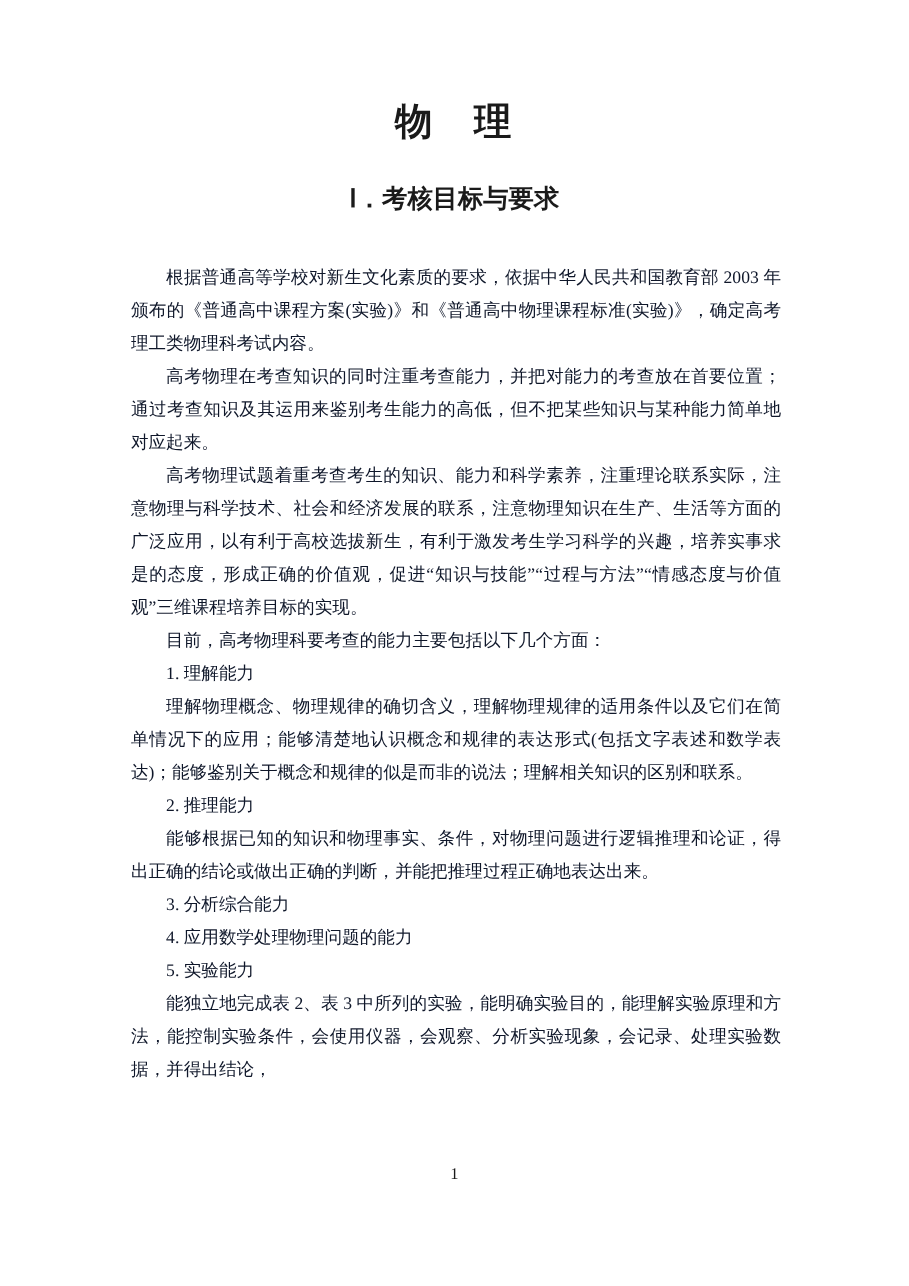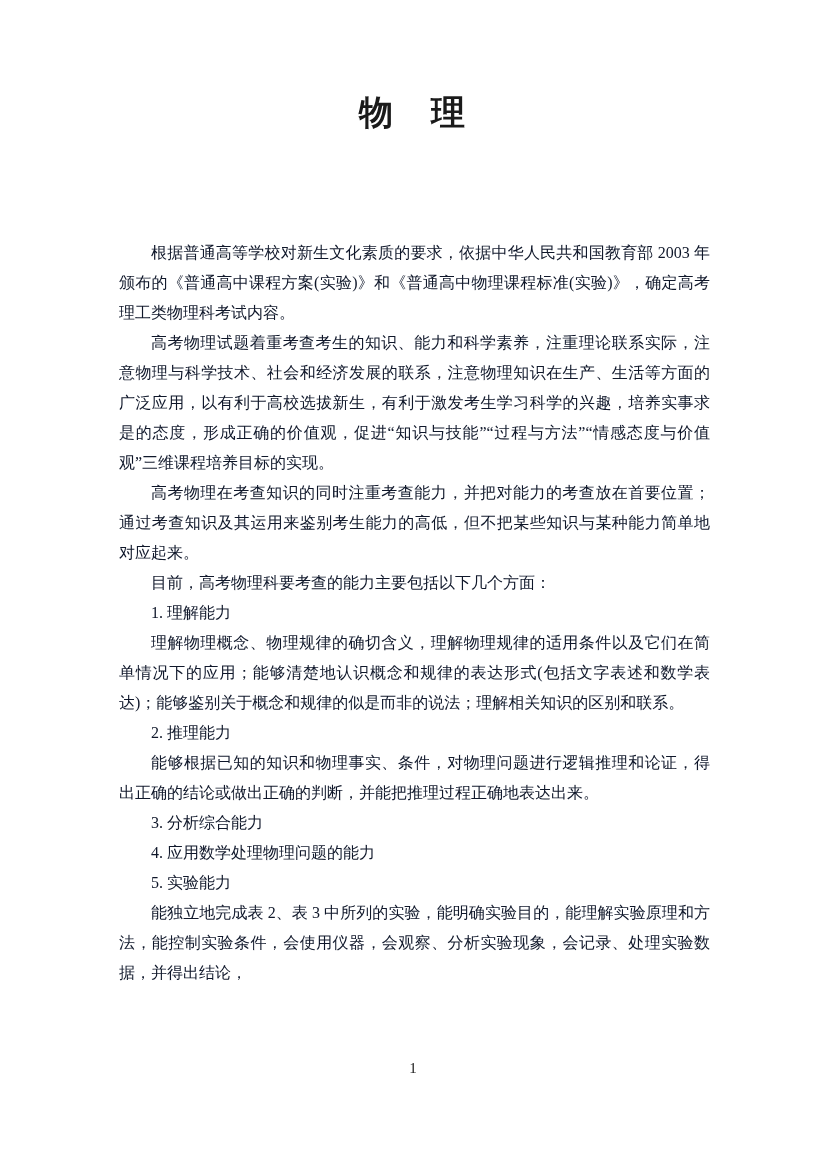--- a/index.html
+++ b/index.html
@@ -15,21 +15,21 @@
     color: #1a1a1a;
     overflow: hidden;
   }
   .doc-title {
     position: absolute;
     top: 88px;
     left: 0;
     width: 100%;
     margin: 0;
     text-align: center;
-    font-family: Liberation Sans, sans-serif;
+    font-family: Liberation Serif, serif;
     font-weight: 700;
     font-size: 34px;
     line-height: 48px;
     letter-spacing: 2px;
     color: #1a1a1a;
   }
   .section-heading {
     position: absolute;
     top: 163px;
     left: 0;
@@ -73,25 +73,26 @@
     color: #1a1a1a;
   }
 </style>
 </head>
 <body>
 
 <div class="page">
 
   <h1 class="doc-title">物　理</h1>
 
+  <h2 class="section-heading">Ⅰ．考核目标与要求</h2>
 
   <div class="content">
     <p>根据普通高等学校对新生文化素质的要求，依据中华人民共和国教育部 2003 年颁布的《普通高中课程方案(实验)》和《普通高中物理课程标准(实验)》，确定高考理工类物理科考试内容。</p>
+    <p>高考物理在考查知识的同时注重考查能力，并把对能力的考查放在首要位置；通过考查知识及其运用来鉴别考生能力的高低，但不把某些知识与某种能力简单地对应起来。</p>
     <p>高考物理试题着重考查考生的知识、能力和科学素养，注重理论联系实际，注意物理与科学技术、社会和经济发展的联系，注意物理知识在生产、生活等方面的广泛应用，以有利于高校选拔新生，有利于激发考生学习科学的兴趣，培养实事求是的态度，形成正确的价值观，促进“知识与技能”“过程与方法”“情感态度与价值观”三维课程培养目标的实现。</p>
-    <p>高考物理在考查知识的同时注重考查能力，并把对能力的考查放在首要位置；通过考查知识及其运用来鉴别考生能力的高低，但不把某些知识与某种能力简单地对应起来。</p>
     <p>目前，高考物理科要考查的能力主要包括以下几个方面：</p>
     <p class="ability-heading">1. 理解能力</p>
     <p>理解物理概念、物理规律的确切含义，理解物理规律的适用条件以及它们在简单情况下的应用；能够清楚地认识概念和规律的表达形式(包括文字表述和数学表达)；能够鉴别关于概念和规律的似是而非的说法；理解相关知识的区别和联系。</p>
     <p class="ability-heading">2. 推理能力</p>
     <p>能够根据已知的知识和物理事实、条件，对物理问题进行逻辑推理和论证，得出正确的结论或做出正确的判断，并能把推理过程正确地表达出来。</p>
     <p class="ability-heading">3. 分析综合能力</p>
     <p class="ability-heading">4. 应用数学处理物理问题的能力</p>
     <p class="ability-heading">5. 实验能力</p>
     <p>能独立地完成表 2、表 3 中所列的实验，能明确实验目的，能理解实验原理和方法，能控制实验条件，会使用仪器，会观察、分析实验现象，会记录、处理实验数据，并得出结论，</p>
   </div>

